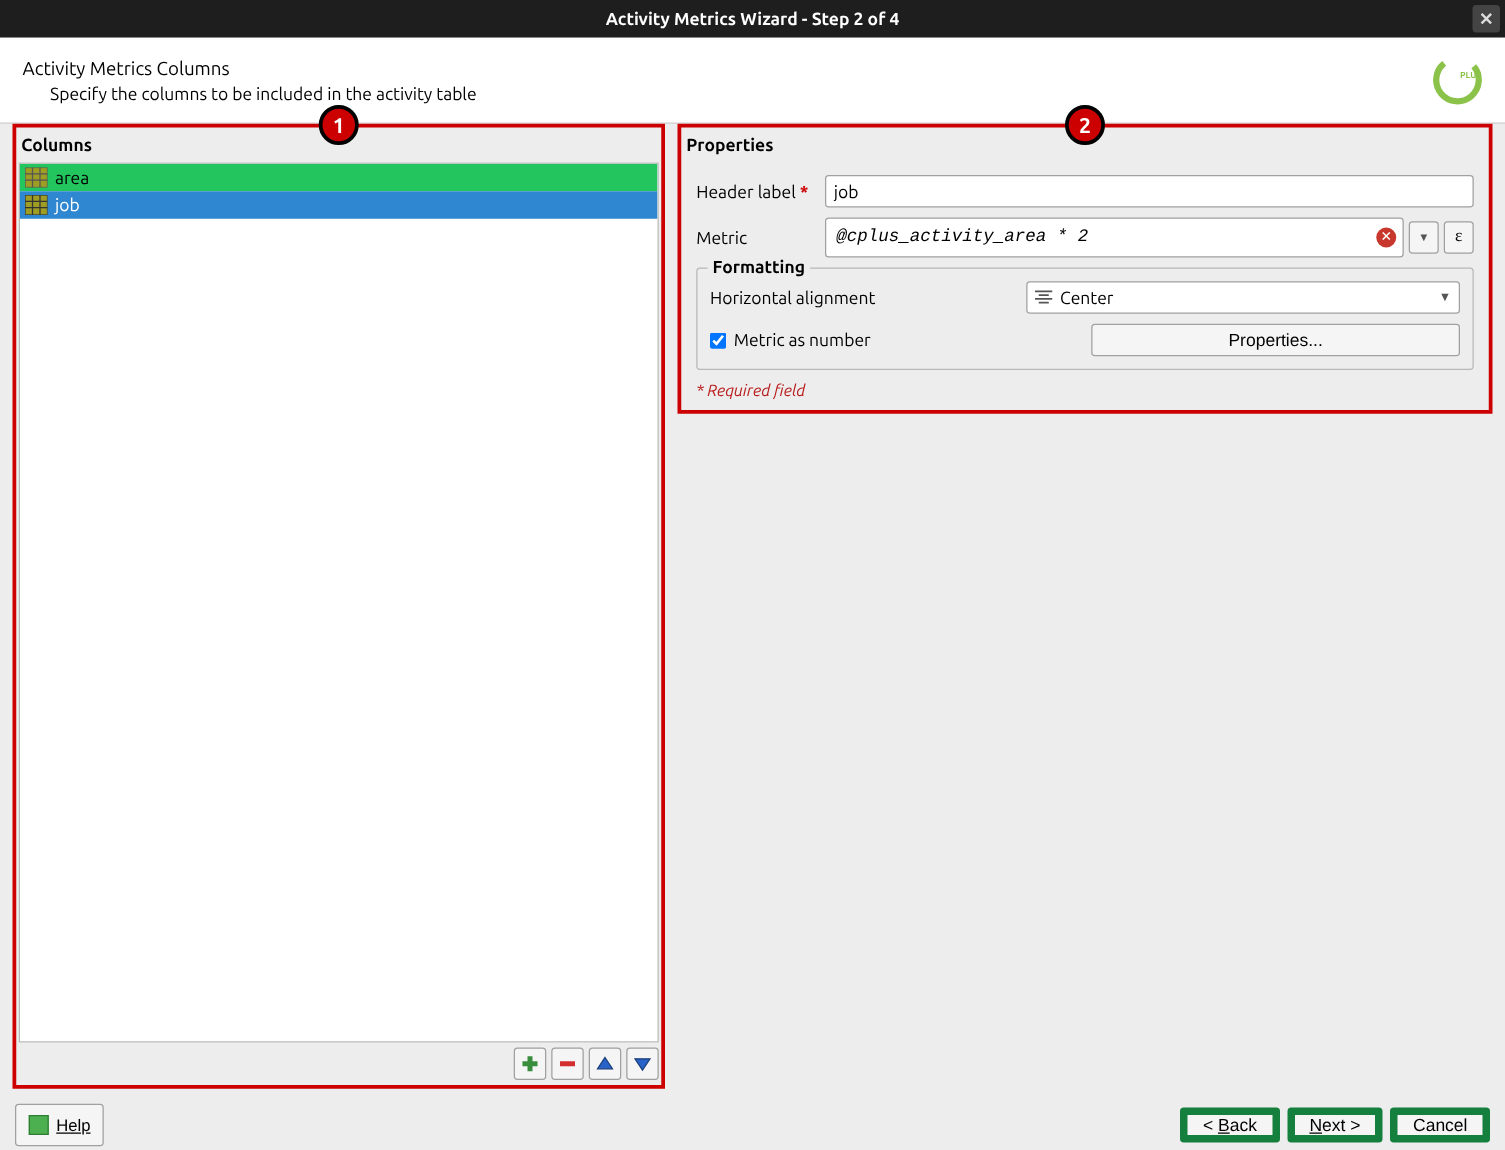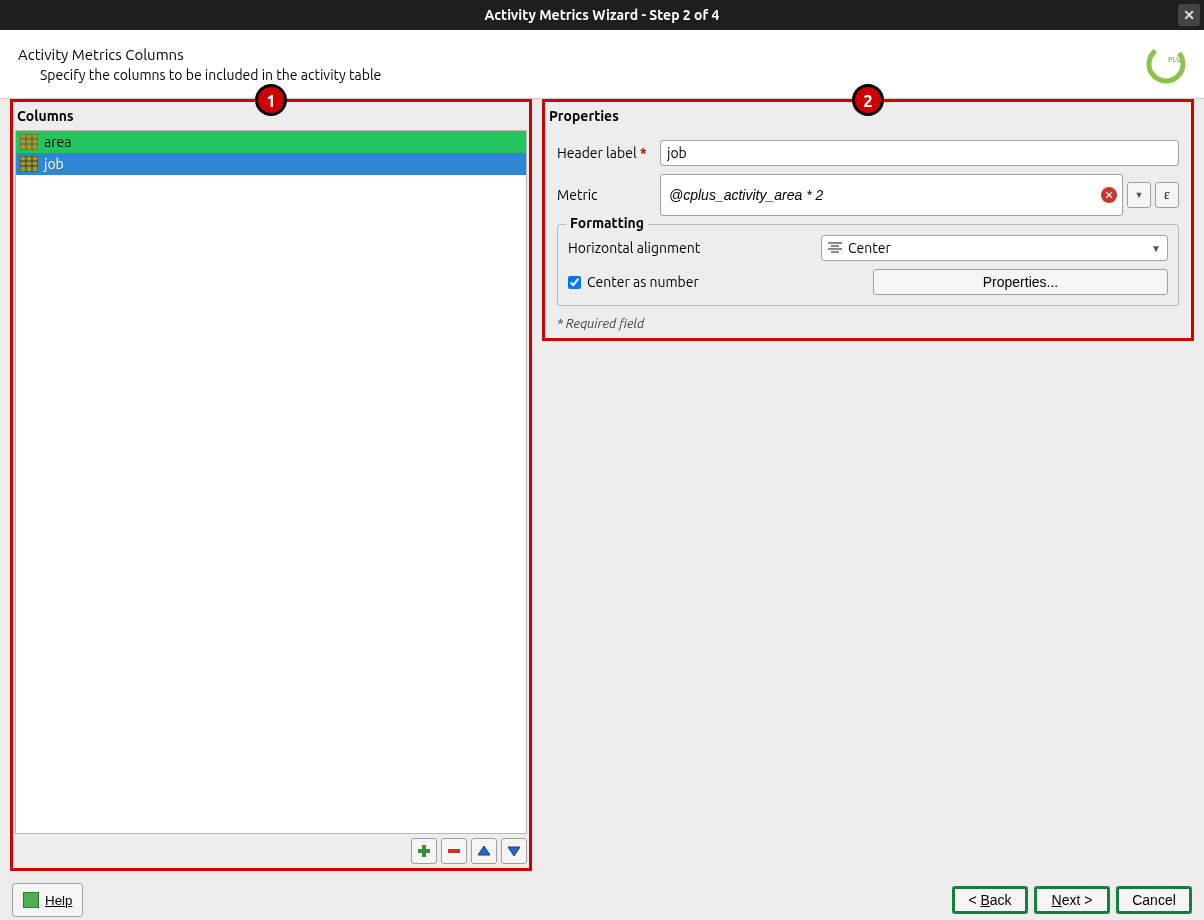--- a/index.html
+++ b/index.html
@@ -161,28 +161,29 @@
   border: 1px solid #a0a0a0;
   background: #fff;
   padding: 0 6px;
   font-size: 14px;
   border-radius: 3px;
   font-family: inherit;
 }
 .metric-row { display: flex; align-items: center; gap: 4px; }
 .metric-input {
   flex: 1;
-  height: 42px;
+  height: 32px;
   border: 1px solid #a0a0a0;
   background: #fff;
   padding: 0 26px 0 8px;
   font-size: 14px;
   font-style: italic;
   border-radius: 3px;
   position: relative;
+  font-family: Liberation Mono, monospace;
 }
 .metric-wrap { position: relative; flex: 1; display:flex; }
 .clear-x {
   position: absolute;
   right: 6px;
   top: 50%;
   transform: translateY(-50%);
   width: 16px; height: 16px;
   background: #c8372d;
   border-radius: 50%;
@@ -248,21 +249,21 @@
   width: 295px;
   height: 26px;
   border: 1px solid #a0a0a0;
   background: #f5f5f5;
   border-radius: 3px;
   cursor:pointer;
   font-size: 14px;
 }
 .checkbox-row { display:flex; align-items:center; gap:6px; }
 .req-note {
-  color: #404040;
+  color: #b91c1c;
   font-style: italic;
   font-size: 13px;
   margin-top: 10px;
 }
 .footer {
   position: absolute;
   bottom: 0; left: 0; right: 0;
   height: 40px;
   background: #ededed;
   border-top: none;
@@ -276,21 +277,21 @@
   background: #f5f5f5;
   border-radius: 3px;
   padding: 0 10px;
   display:flex; align-items:center; gap:6px;
   cursor:pointer;
 }
 .footer .spacer { flex: 1; }
 .footer .nav-btn {
   height: 28px;
   min-width: 76px;
-  border: 3px solid #15803d;
+  border: 6px solid #15803d;
   background: #f5f5f5;
   border-radius: 3px;
   padding: 0 12px;
   margin-left: 6px;
   cursor:pointer;
   font-size: 14px;
 }
 .help-icon{
   width:16px;height:16px; background:#4caf50; border:1px solid #2e7d32;
   display:inline-block;
@@ -402,21 +403,21 @@
                 <line x1="0" y1="7" x2="14" y2="7" stroke="#555" stroke-width="1.4"></line>
                 <line x1="3" y1="10" x2="11" y2="10" stroke="#555" stroke-width="1.4"></line>
               </svg>
               <span>Center</span>
               <span class="caret">▼</span>
             </div>
           </div>
           <div class="fmt-row">
             <label class="checkbox-row">
               <input type="checkbox" checked="" style="">
-              <span>Center as number</span>
+              <span>Metric as number</span>
             </label>
             <button class="wide-btn">Properties...</button>
           </div>
         </div>
 
         <div class="req-note">* Required field</div>
       </div>
     </div>
   </div>
 </div>

